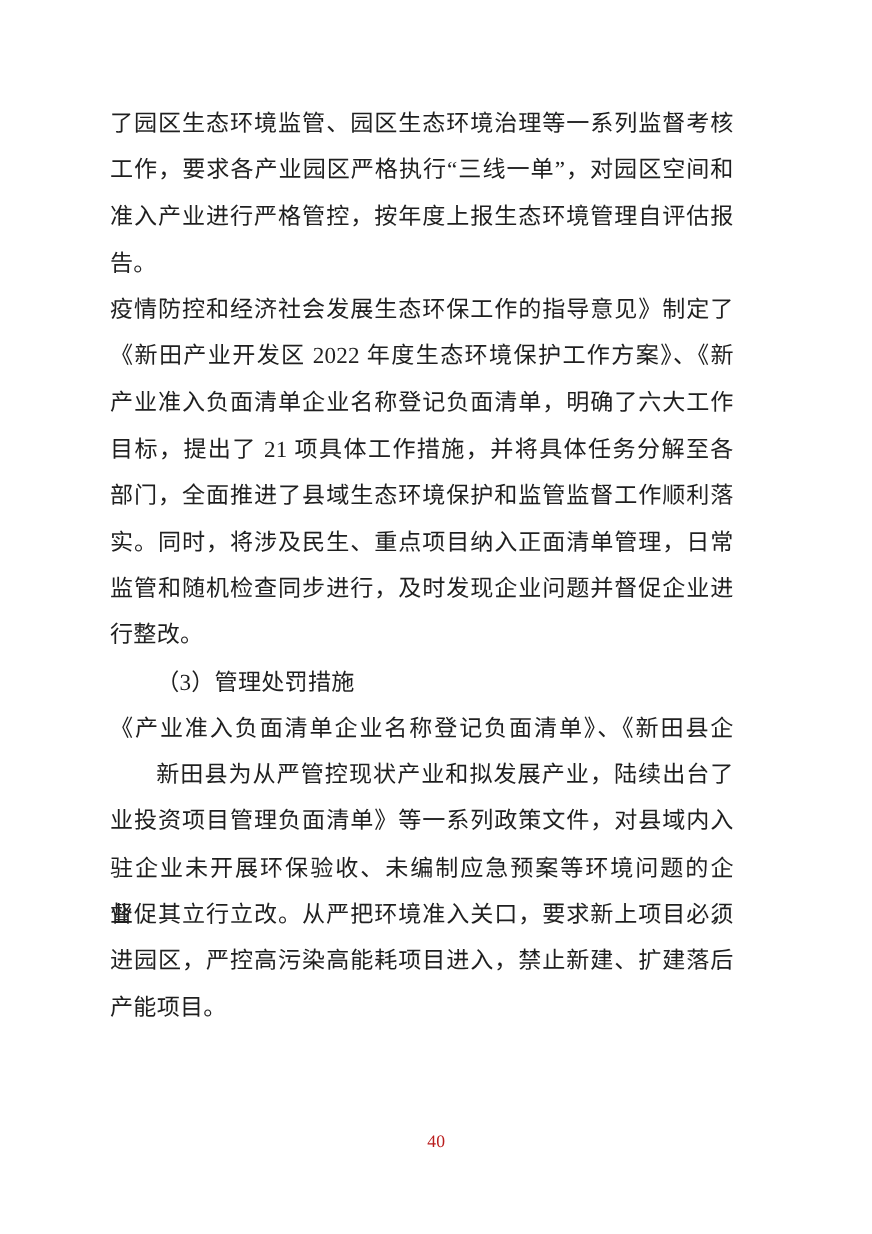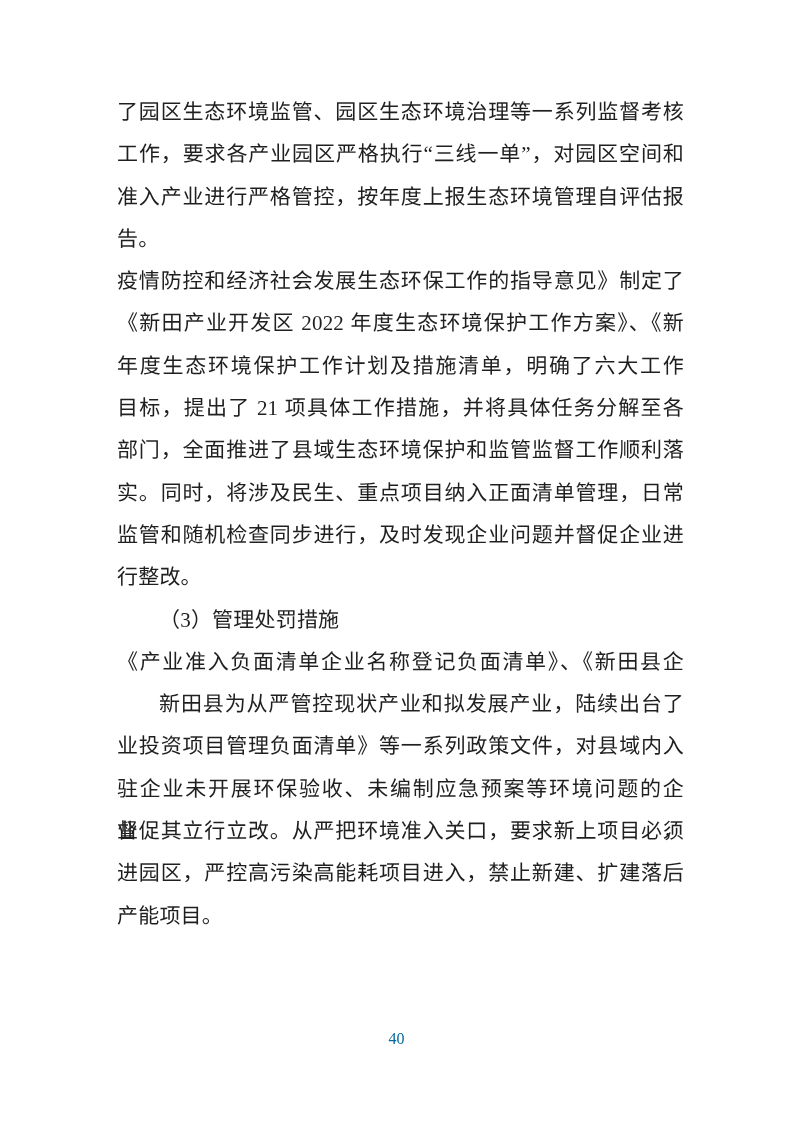--- a/index.html
+++ b/index.html
@@ -12,21 +12,21 @@
     width: 793px;
     height: 1122px;
     margin: 0;
     background: #ffffff;
     overflow: hidden;
     font-family: "Liberation Serif", "DejaVu Serif", serif;
     color: #1f1f1f;
   }
   .content {
     position: absolute;
-    left: 117px;
+    left: 100px;
     top: 91px;
     width: 567px;
     font-size: 21px;
     line-height: 42.3px;
     letter-spacing: 0.2px;
   }
   .ln {
     text-align: justify;
     text-align-last: justify;
     height: 42.3px;
@@ -41,35 +41,35 @@
     text-align: right;
   }
   .footer {
     position: absolute;
     left: 113px;
     top: 1028px;
     width: 567px;
     text-align: center;
     font-size: 16px;
     line-height: 22px;
-    color: #0369a1;
+    color: #b91c1c;
   }
 </style>
 </head>
 <body>
 
 <div class="page">
   <div class="content">
       <div class="ln">了园区生态环境监管、园区生态环境治理等一系列监督考核</div>
       <div class="ln">工作，要求各产业园区严格执行“三线一单”，对园区空间和</div>
       <div class="ln">准入产业进行严格管控，按年度上报生态环境管理自评估报</div>
       <div class="ln last">告。</div>
       <div class="ln">疫情防控和经济社会发展生态环保工作的指导意见》制定了</div>
       <div class="ln">《新田产业开发区 2022 年度生态环境保护工作方案》、《新</div>
-      <div class="ln">年度生态环境保护工作计划及措施清单，明确了六大工作</div>
+      <div class="ln">产业准入负面清单企业名称登记负面清单，明确了六大工作</div>
       <div class="ln">目标，提出了 21 项具体工作措施，并将具体任务分解至各</div>
       <div class="ln">部门，全面推进了县域生态环境保护和监管监督工作顺利落</div>
       <div class="ln">实。同时，将涉及民生、重点项目纳入正面清单管理，日常</div>
       <div class="ln">监管和随机检查同步进行，及时发现企业问题并督促企业进</div>
       <div class="ln last">行整改。</div>
       <div class="ln last ind">（3）管理处罚措施</div>
       <div class="ln">《产业准入负面清单企业名称登记负面清单》、《新田县企</div>
       <div class="ln ind">新田县为从严管控现状产业和拟发展产业，陆续出台了</div>
       <div class="ln">业投资项目管理负面清单》等一系列政策文件，对县域内入</div>
       <div class="ln">驻企业未开展环保验收、未编制应急预案等环境问题的企业，</div>

